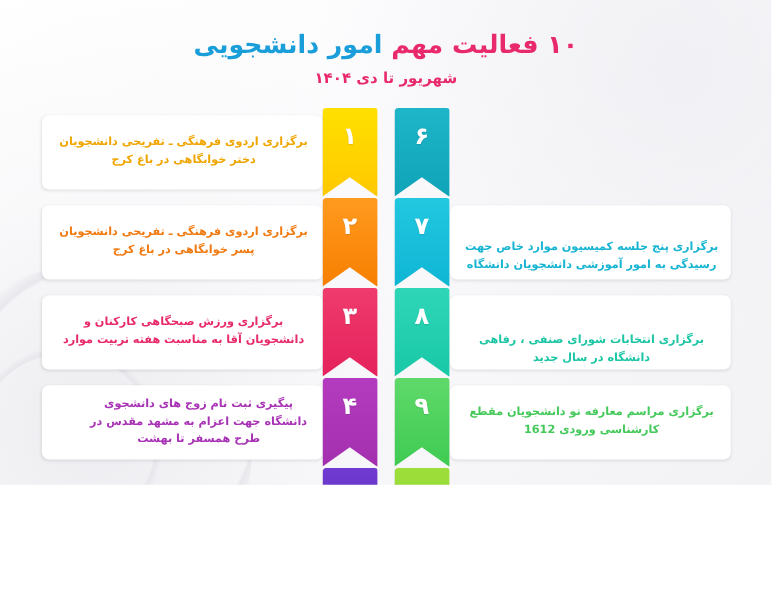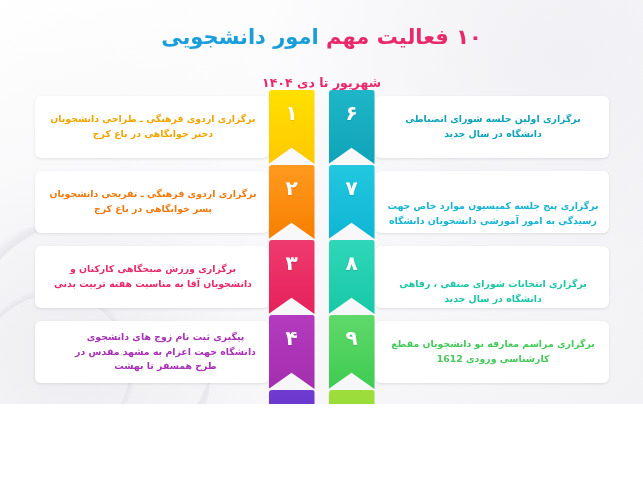--- a/index.html
+++ b/index.html
@@ -62,21 +62,21 @@
     font-weight: bold;
     letter-spacing: 0px;
     color: #e8296b;
     direction: rtl;
     line-height: 1.3;
   }
   .title .t-accent {
     color: #1a9ed9;
   }
   .subtitle {
-    margin-top: 24px;
+    margin-top: 6px;
     font-size: 12.5px;
     font-weight: bold;
     color: #e8296b;
     direction: rtl;
   }
 
   .columns {
     position: absolute;
     top: 96px;
     left: 0;
@@ -168,37 +168,37 @@
   </div>
 
   <div class="columns">
 
     <div class="col col-right" id="col-right">
         <div class="row">
           <div class="ribbon" style="background: linear-gradient(rgb(255, 224, 0) 0%, rgb(255, 200, 0) 100%);">
             <span class="num">۱</span>
           </div>
           <div class="card">
-            <div class="txt" style="color: rgb(240, 165, 0);">برگزاری اردوی فرهنگی ـ طراحی دانشجویان دختر خوابگاهی در باغ کرج</div>
+            <div class="txt" style="color: rgb(240, 165, 0);">برگزاری اردوی فرهنگی ـ تفریحی دانشجویان دختر خوابگاهی در باغ کرج</div>
           </div>
         </div>
         <div class="row">
           <div class="ribbon" style="background: linear-gradient(rgb(255, 154, 31) 0%, rgb(247, 127, 0) 100%);">
             <span class="num">۲</span>
           </div>
           <div class="card">
             <div class="txt" style="color: rgb(240, 122, 16); text-align: center;">برگزاری اردوی فرهنگی ـ تفریحی دانشجویان پسر خوابگاهی در باغ کرج</div>
           </div>
         </div>
         <div class="row">
           <div class="ribbon" style="background: linear-gradient(rgb(239, 59, 109) 0%, rgb(229, 33, 92) 100%);">
             <span class="num">۳</span>
           </div>
           <div class="card">
-            <div class="txt" style="color: rgb(232, 41, 107);">برگزاری ورزش صبحگاهی کارکنان و دانشجویان آقا به مناسبت هفته تربیت بدنی</div>
+            <div class="txt" style="color: rgb(232, 41, 107);">برگزاری ورزش صبحگاهی کارکنان و دانشجویان آقا به مناسبت هفته تربیت موارد</div>
           </div>
         </div>
         <div class="row">
           <div class="ribbon" style="background: linear-gradient(rgb(180, 59, 191) 0%, rgb(163, 47, 174) 100%);">
             <span class="num">۴</span>
           </div>
           <div class="card">
             <div class="txt" style="color: rgb(168, 50, 181); margin-left: 25px;">پیگیری ثبت نام زوج های دانشجوی دانشگاه جهت اعزام به مشهد مقدس در طرح همسفر تا بهشت</div>
           </div>
         </div>
@@ -206,23 +206,20 @@
           <div class="ribbon" style="background: linear-gradient(rgb(111, 59, 208) 0%, rgb(92, 43, 191) 100%);">
             <span class="num">۵</span>
           </div>
         </div>
       </div>
 
     <div class="col col-left" id="col-left">
         <div class="row">
           <div class="ribbon" style="background: linear-gradient(rgb(31, 182, 201) 0%, rgb(15, 163, 184) 100%);">
             <span class="num">۶</span>
-          </div>
-          <div class="card">
-            <div class="txt" style="color: rgb(16, 163, 184);">برگزاری اولین جلسه شورای انضباطی دانشگاه در سال جدید</div>
           </div>
         </div>
         <div class="row">
           <div class="ribbon" style="background: linear-gradient(rgb(34, 199, 224) 0%, rgb(15, 182, 212) 100%);">
             <span class="num">۷</span>
           </div>
           <div class="card">
             <div class="txt" style="color: rgb(24, 181, 210); margin-top: 24px;">برگزاری پنج جلسه کمیسیون موارد خاص جهت رسیدگی به امور آموزشی دانشجویان دانشگاه</div>
           </div>
         </div>

